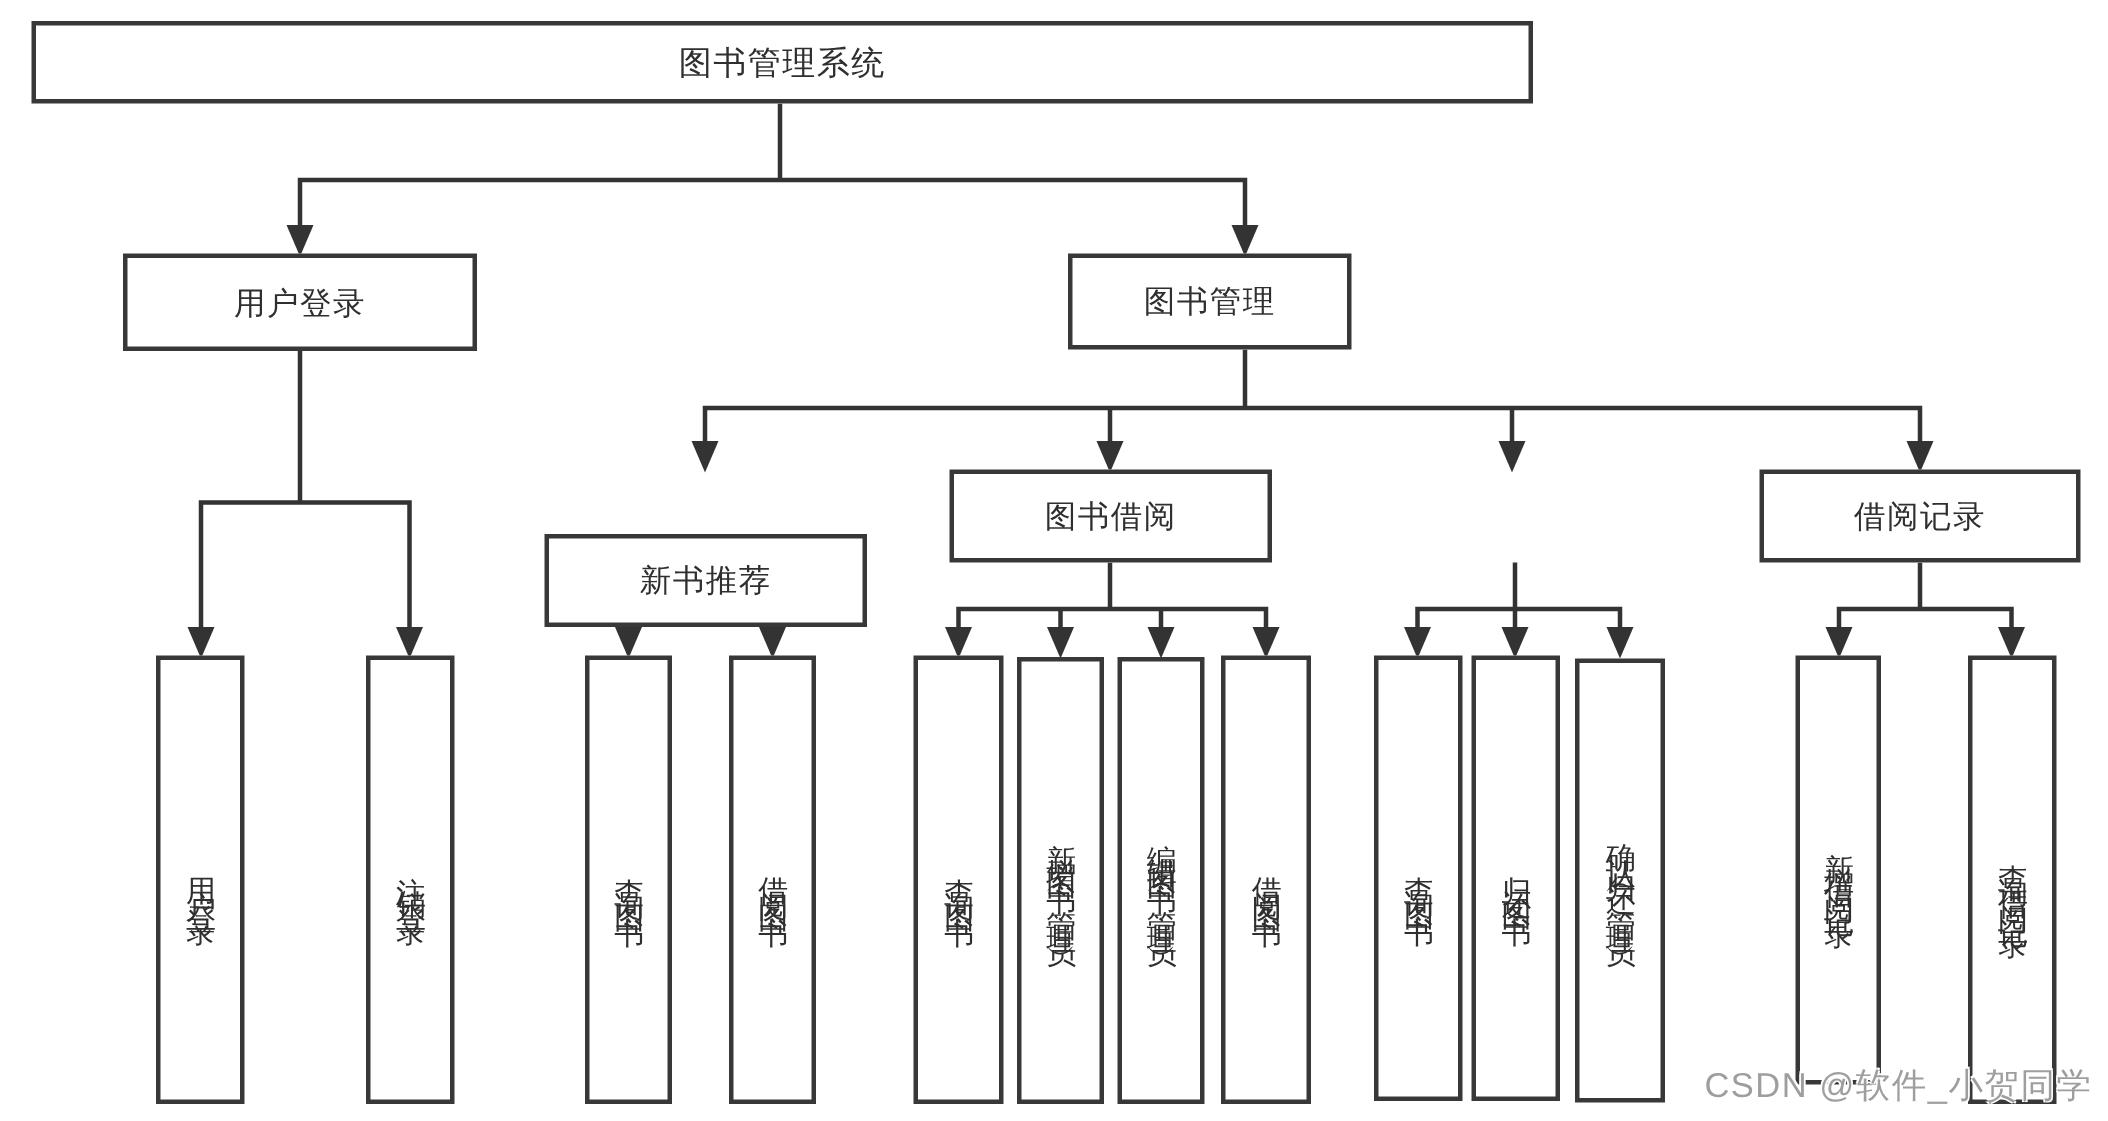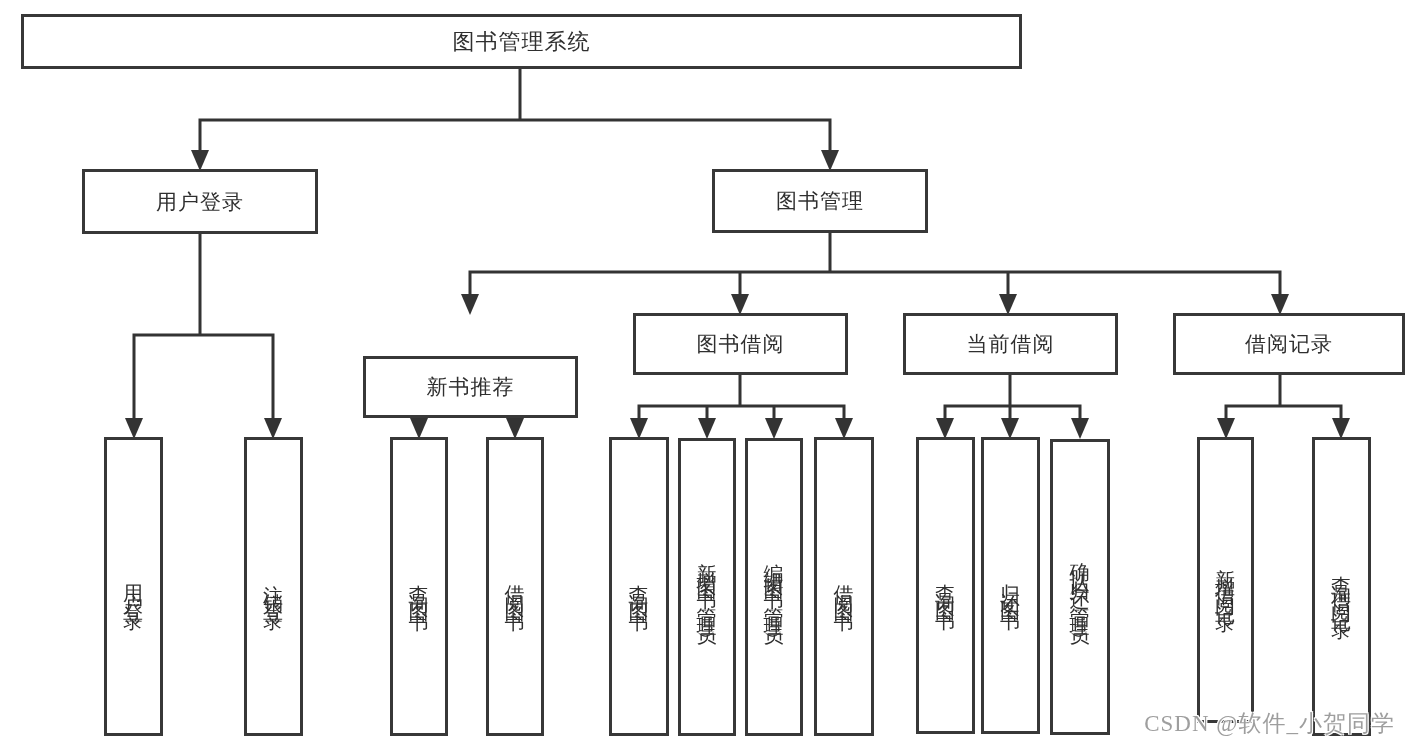--- a/index.html
+++ b/index.html
@@ -1,21 +1,21 @@
 <!DOCTYPE html>
 <html><head>
 <meta charset="utf-8">
 <style>
   html, body { margin: 0; padding: 0; background: #ffffff; }
   .canvas {
     position: relative;
     width: 1405px;
     height: 747px;
     background: #ffffff;
-    font-family: Liberation Serif, serif;
+    font-family: Liberation Sans, sans-serif;
     overflow: hidden;
   }
   .connectors {
     position: absolute;
     left: 0; top: 0;
     width: 1405px; height: 747px;
   }
   .node {
     position: absolute;
     box-sizing: border-box;
@@ -89,26 +89,25 @@
       <polygon points="1001,418 1019,418 1010,439"></polygon>
       <polygon points="1071,418 1089,418 1080,439"></polygon>
       <polygon points="1217,418 1235,418 1226,439"></polygon>
       <polygon points="1332,418 1350,418 1341,439"></polygon>
     </g>
   </svg>
 
   <div class="node root" style="left:21px; top:14px; width:1001px; height:55px;">图书管理系统</div>
 
   <div class="node" style="left:82px; top:169px; width:236px; height:65px;">用户登录</div>
-  <div class="node" style="left:712px; top:169px; width:216px; height:64px;">图书管理</div>
+  <div class="node" style="left:712px; top:169px; width:189px; height:64px;">图书管理</div>
 
   <div class="node" style="left:363px; top:313px; width:215px; height:62px;margin-top:43px;">新书推荐</div>
   <div class="node" style="left:633px; top:313px; width:215px; height:62px;text-align:right;">图书借阅</div>
-  <div class="node" style="left:903px; top:313px; width:215px; height:62px;">当前借阅</div>
-  <div class="node" style="left:1173px; top:313px; width:232px; height:62px;">借阅记录</div>
+  <div class="node" style="left:1173px; top:313px; width:214px; height:62px;">借阅记录</div>
 
   <div class="node leaf" style="left:104px; top:437px; width:59px; height:299px;">
     <span class="vtext">用户登录</span>
   </div>
   <div class="node leaf" style="left:244px; top:437px; width:59px; height:299px;">
     <span class="vtext">注销登录</span>
   </div>
 
   <div class="node leaf" style="left:390px; top:437px; width:58px; height:299px;">
     <span class="vtext">查询图书</span>

